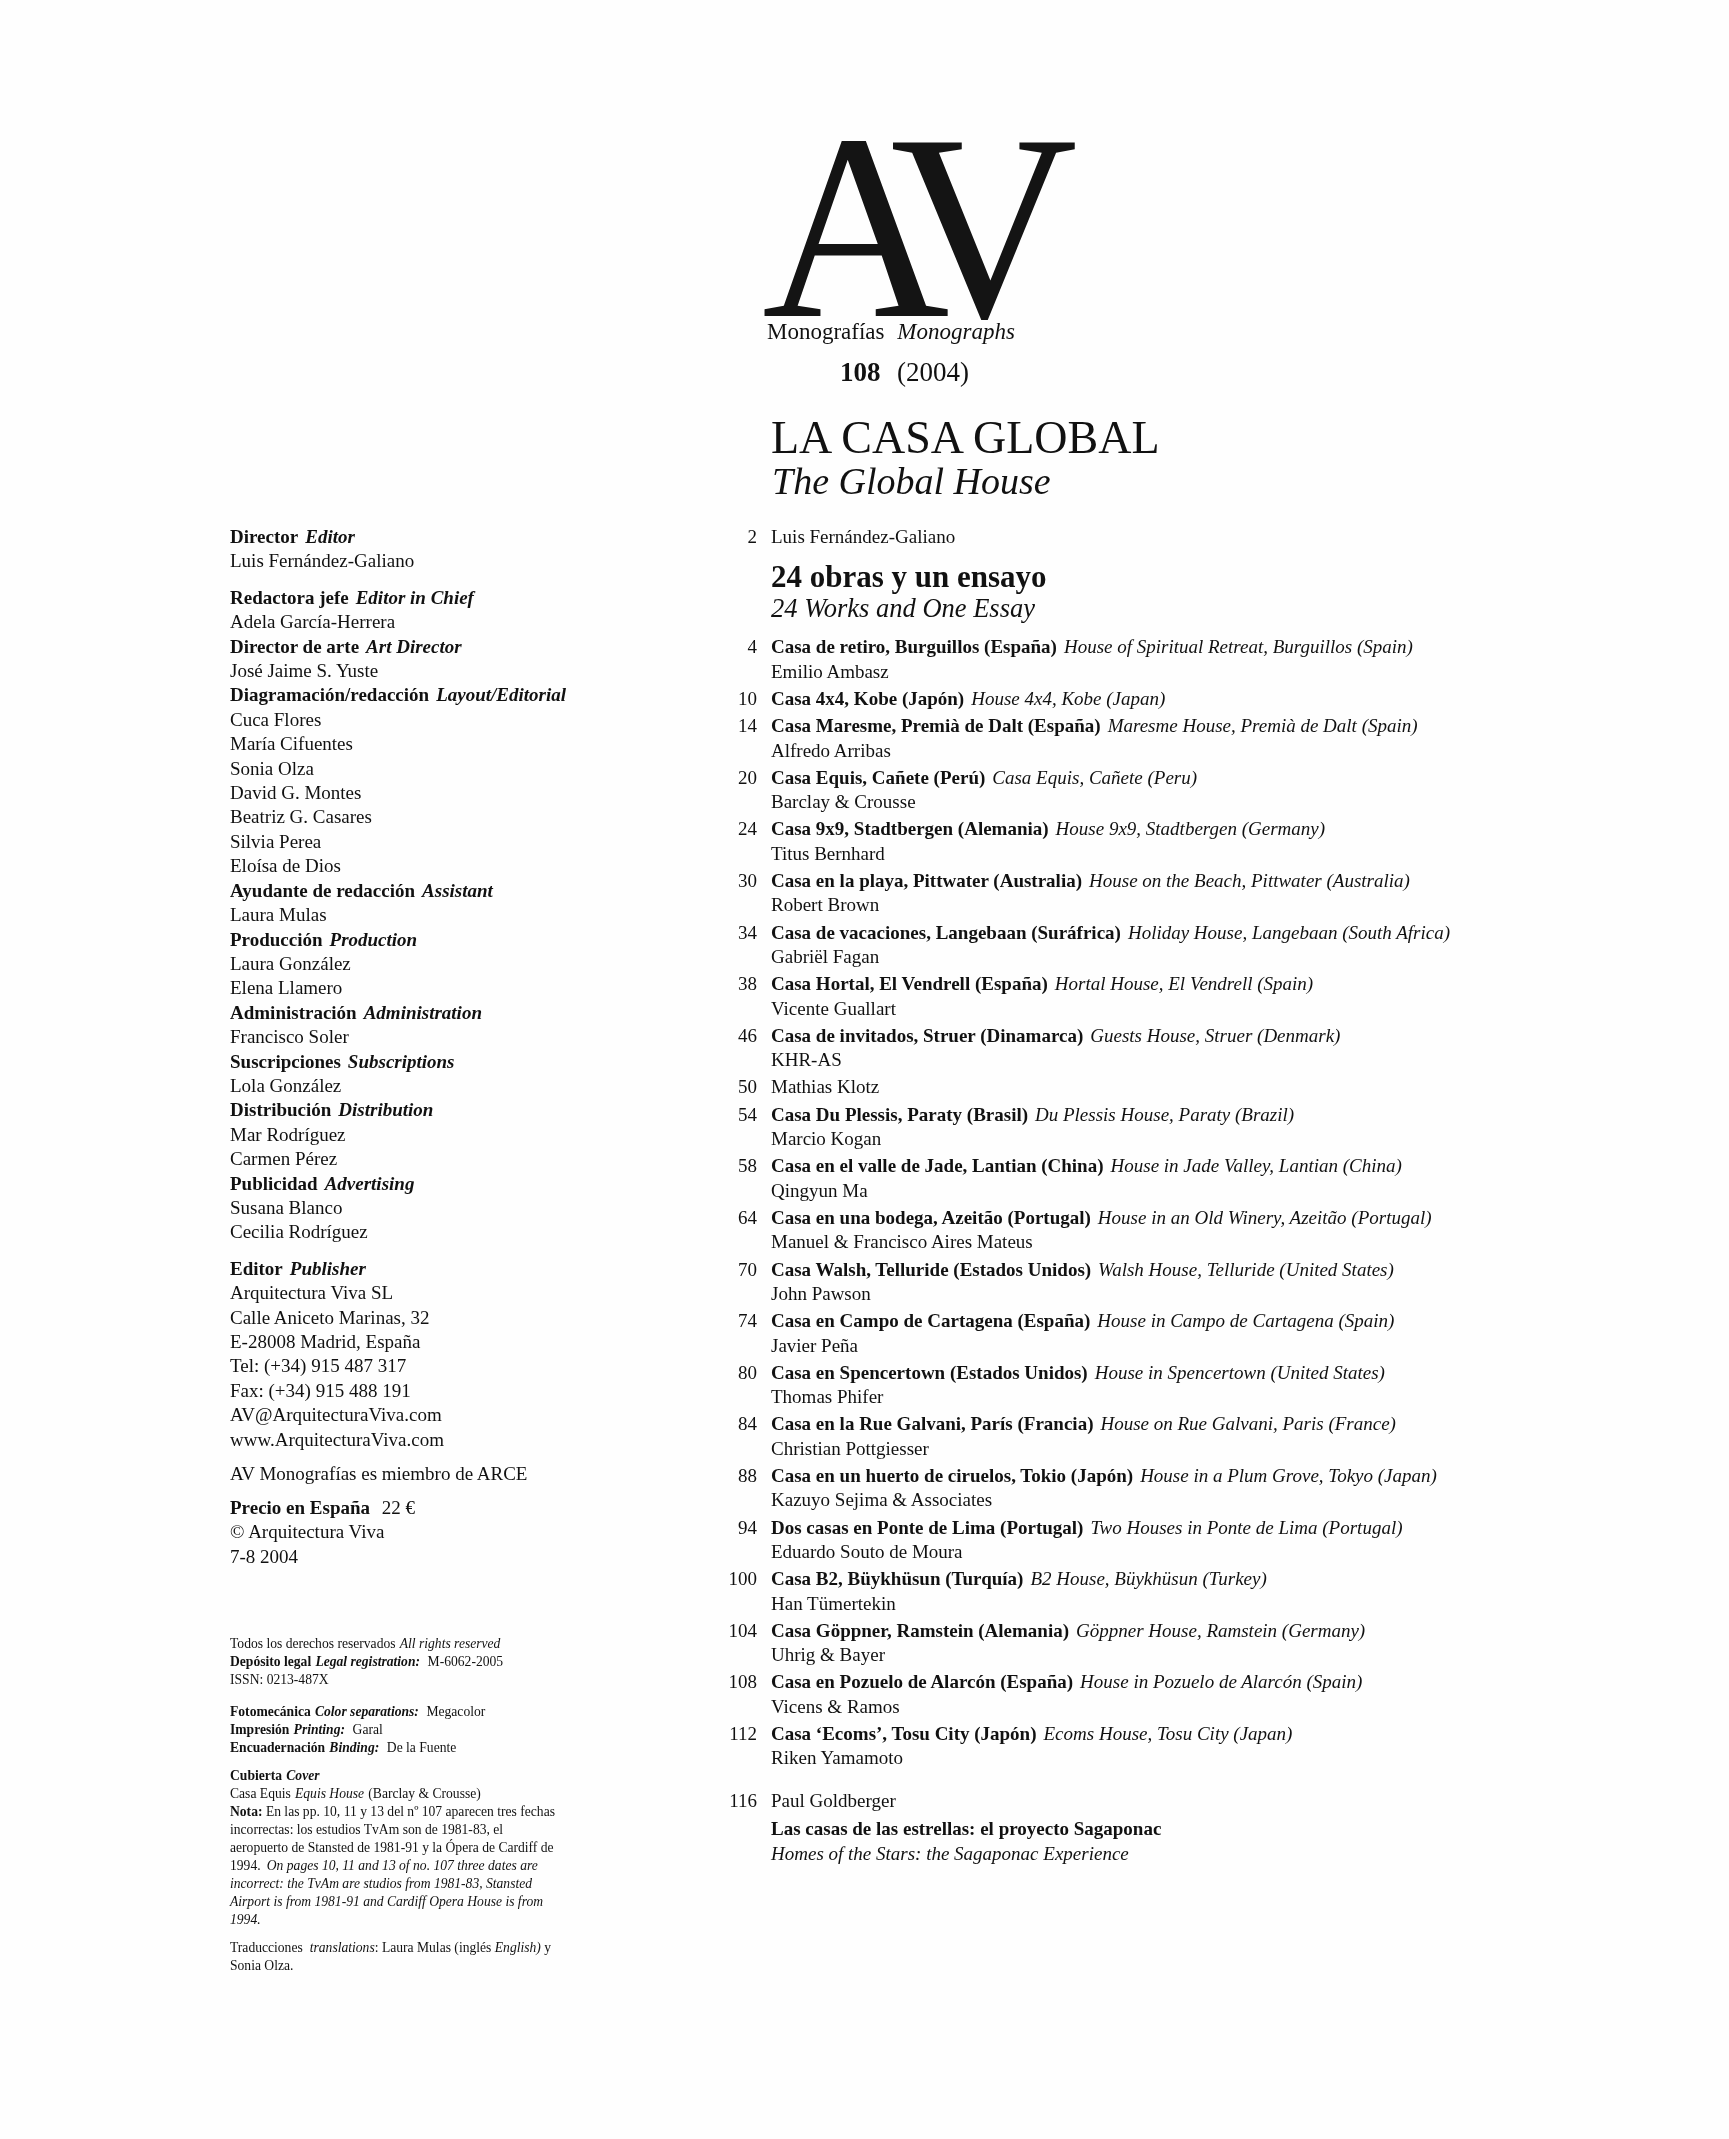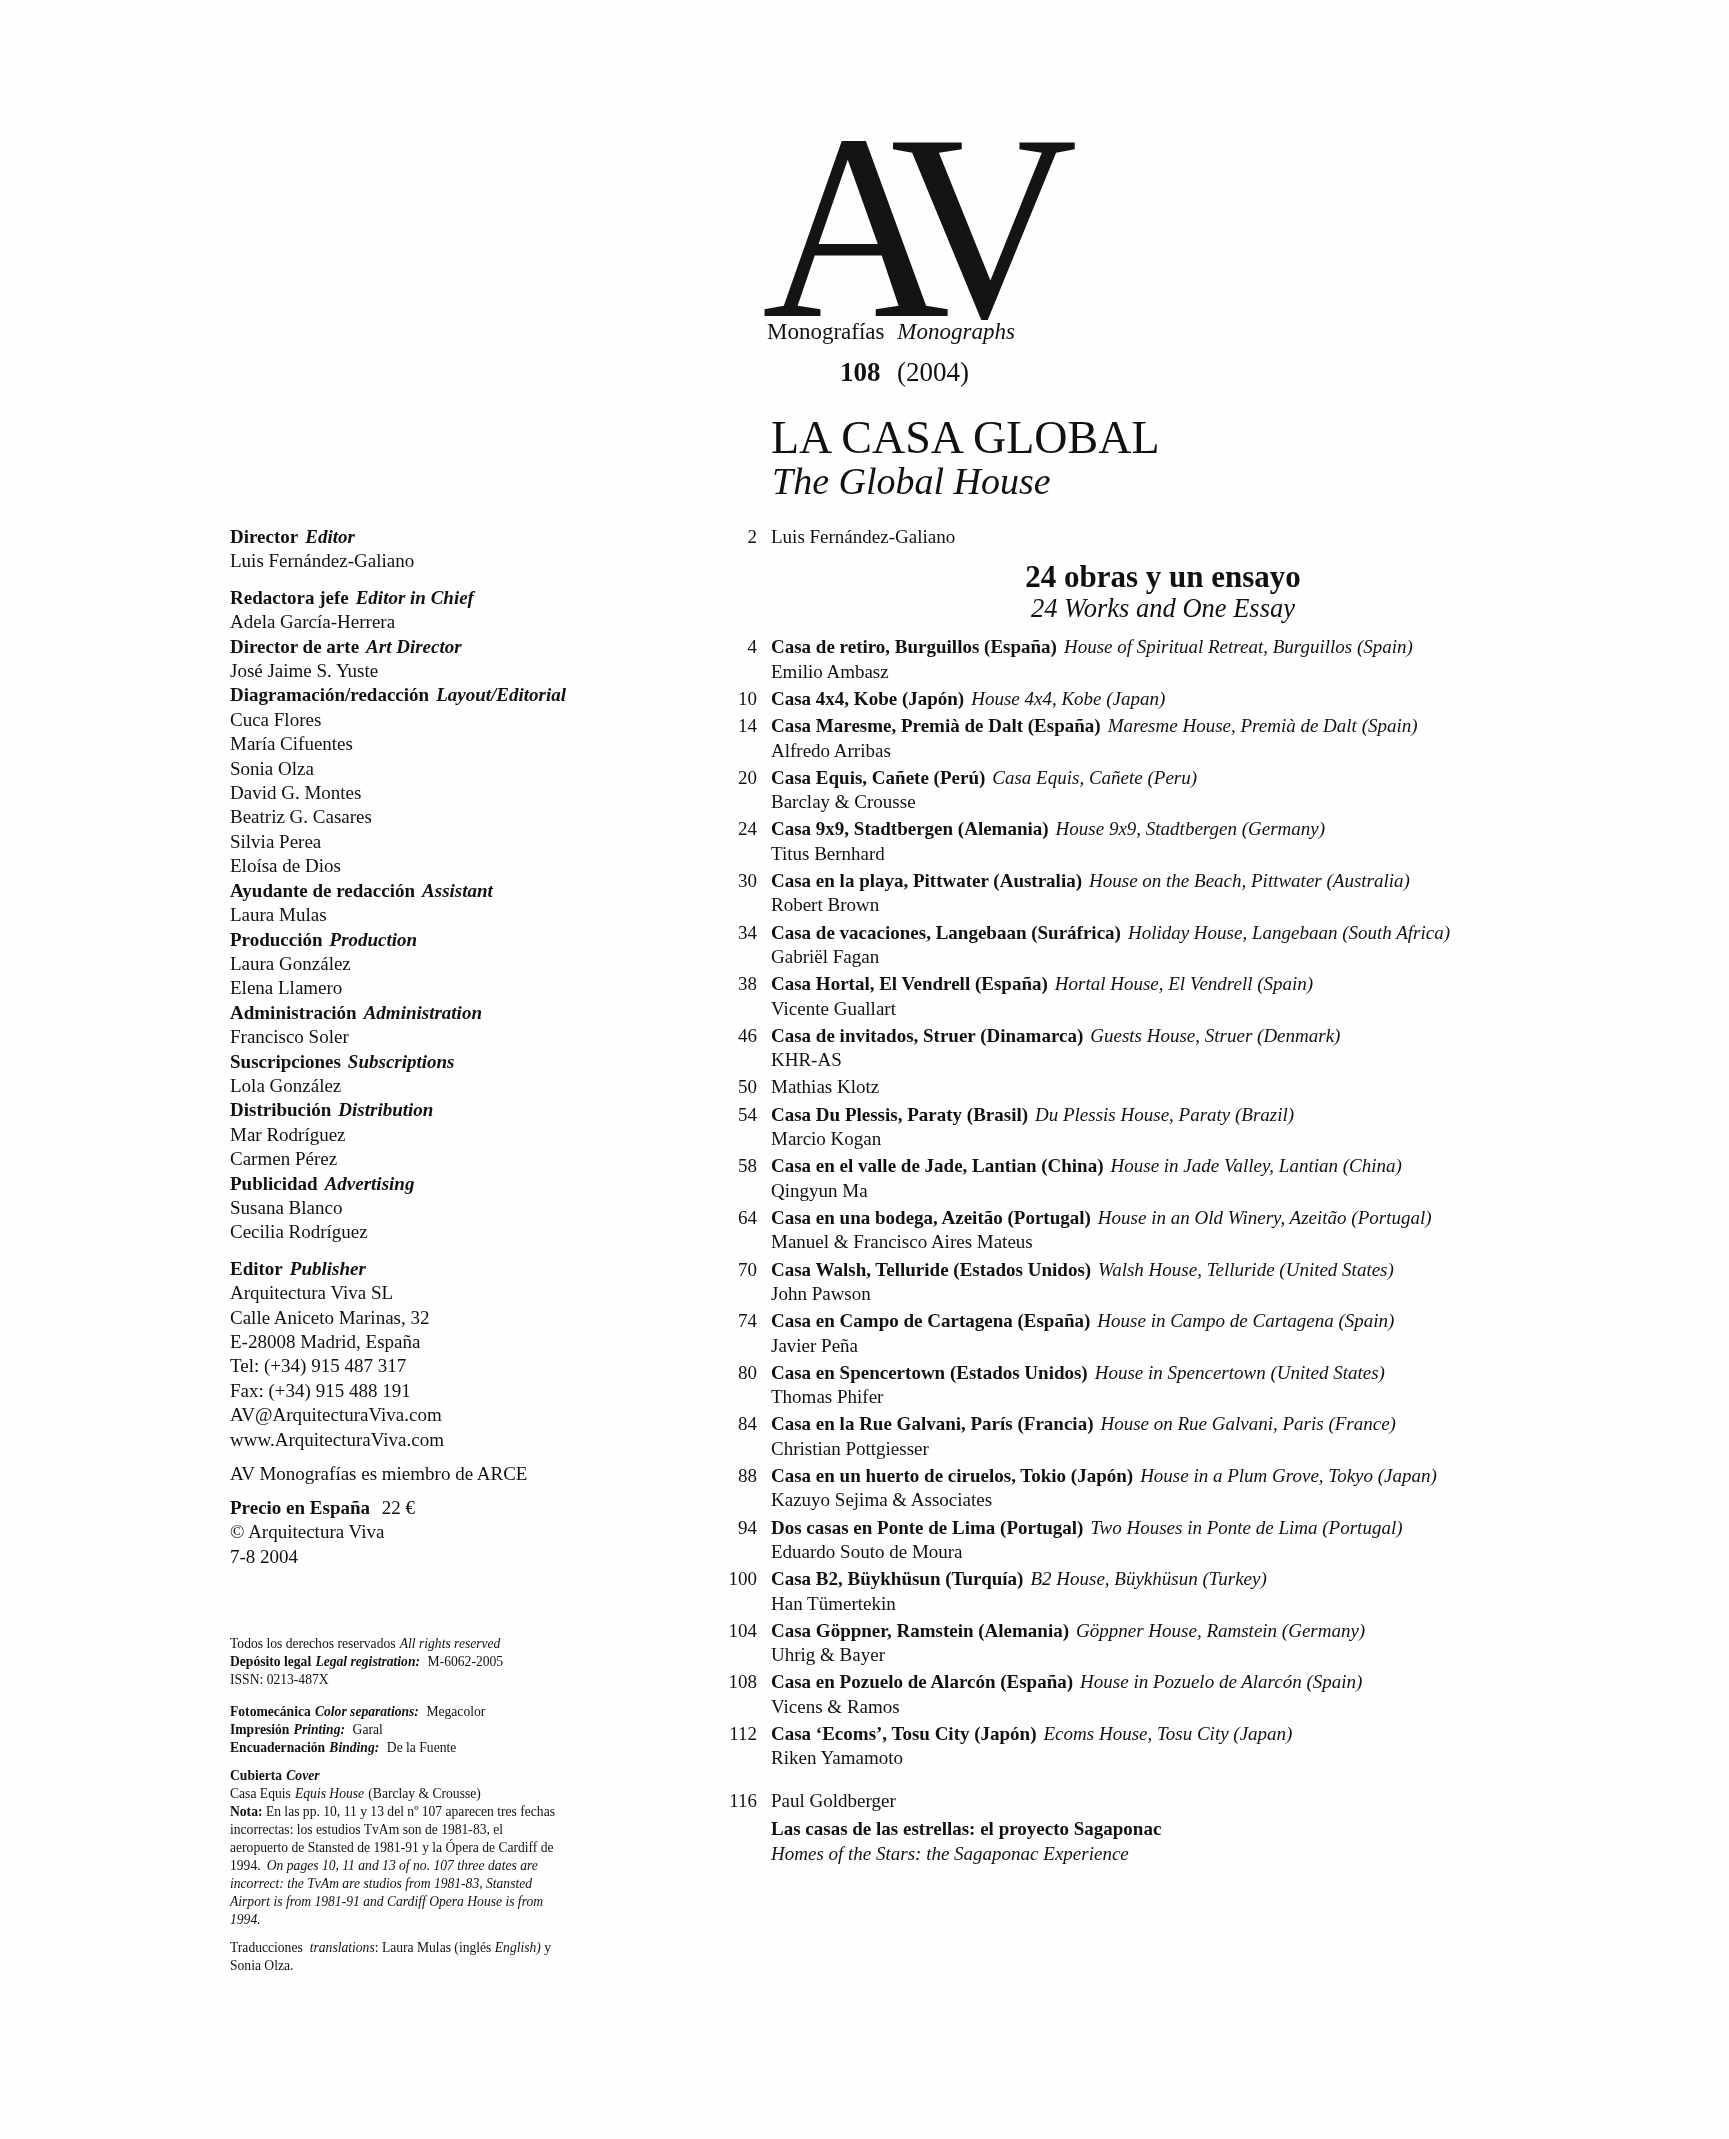--- a/index.html
+++ b/index.html
@@ -46,21 +46,21 @@
 
   
   #toc { left: 718px; top: 525px; width: 837px; font-size: 19px; line-height: 24.4px; }
   .toc-row { display: flex; }
   .pg { width: 39px; text-align: right; padding-right: 14px; flex: none; }
   .txt { flex: 1; }
   .txt .line { display: block; white-space: nowrap; }
   .txt .es { font-weight: bold; }
   .txt .en { font-style: italic; margin-left: 7px; }
   .entry { margin-bottom: 2.8px; }
-  #section-head { padding-left: 53px; margin-top: 11px; margin-bottom: 11px; text-align: center; }
+  #section-head { padding-left: 53px; margin-top: 11px; margin-bottom: 11px; }
   #section-head .es { display: block; font-weight: bold; font-size: 31px; line-height: 33px; }
   #section-head .en { display: block; font-style: italic; font-size: 26.5px; line-height: 31px; }
   .essay-end { margin-top: 18px; }
 </style>
 </head>
 <body>
 
 <div class="abs" id="logo">
   <span id="logo-text">AV</span>
 </div>

